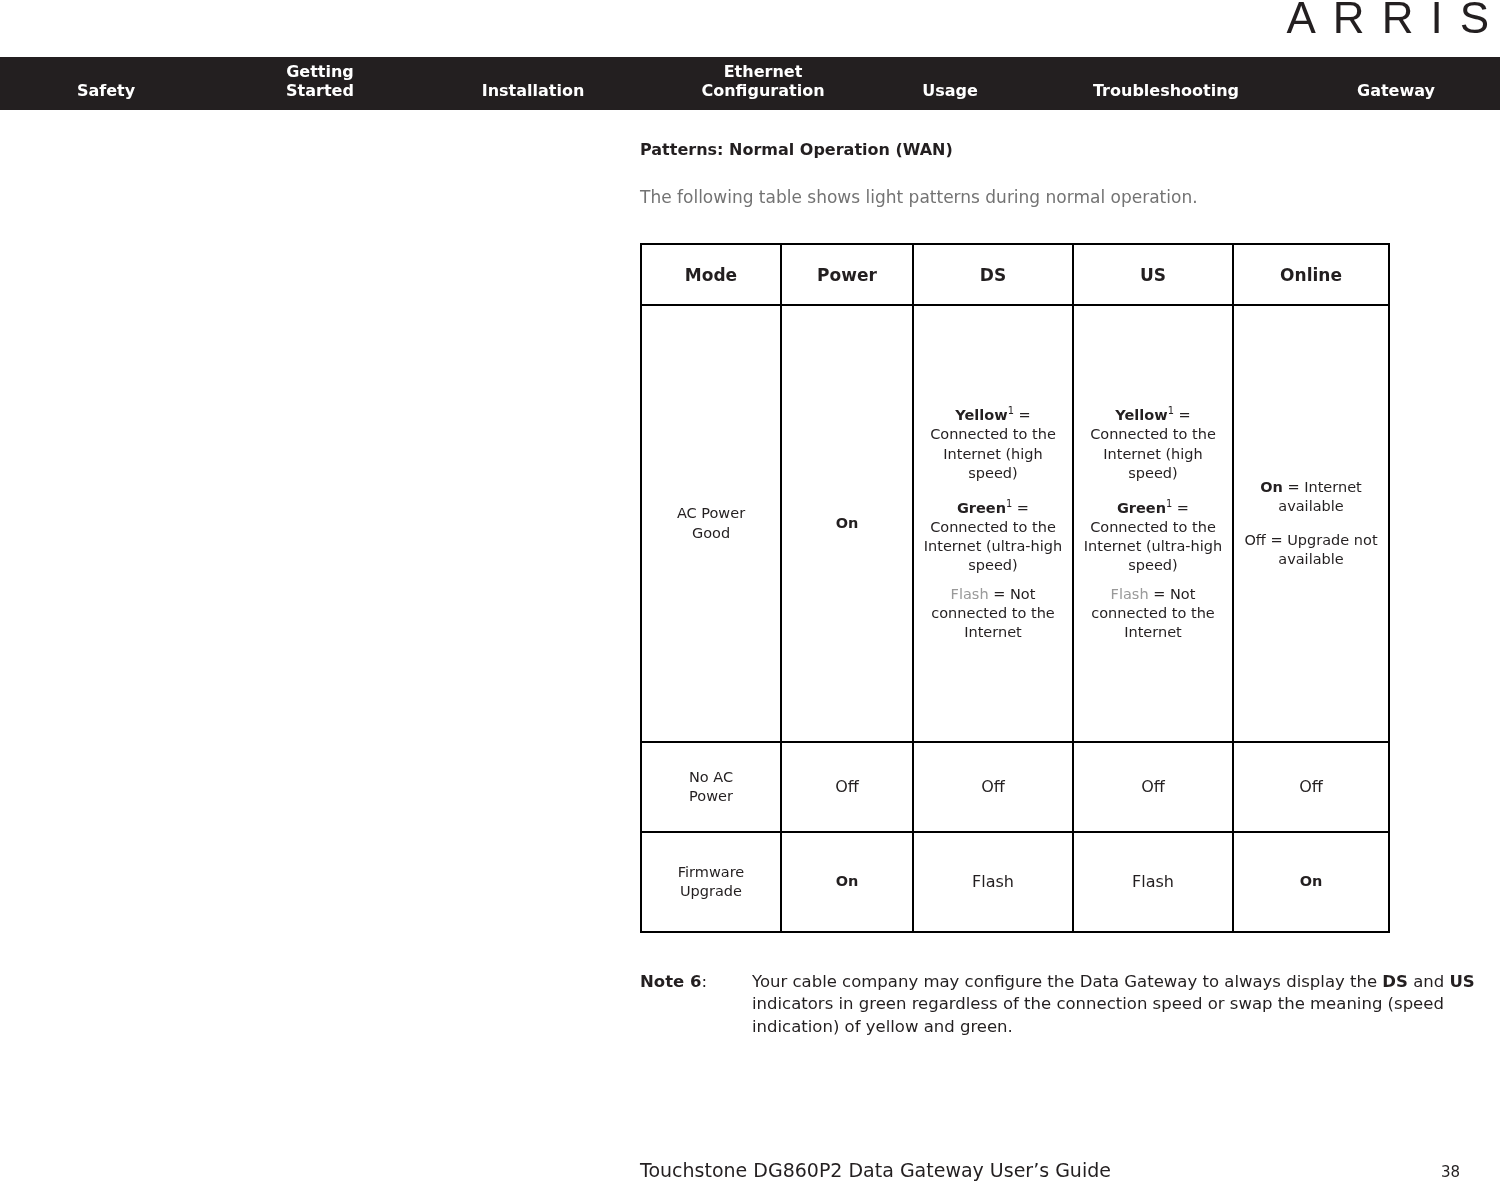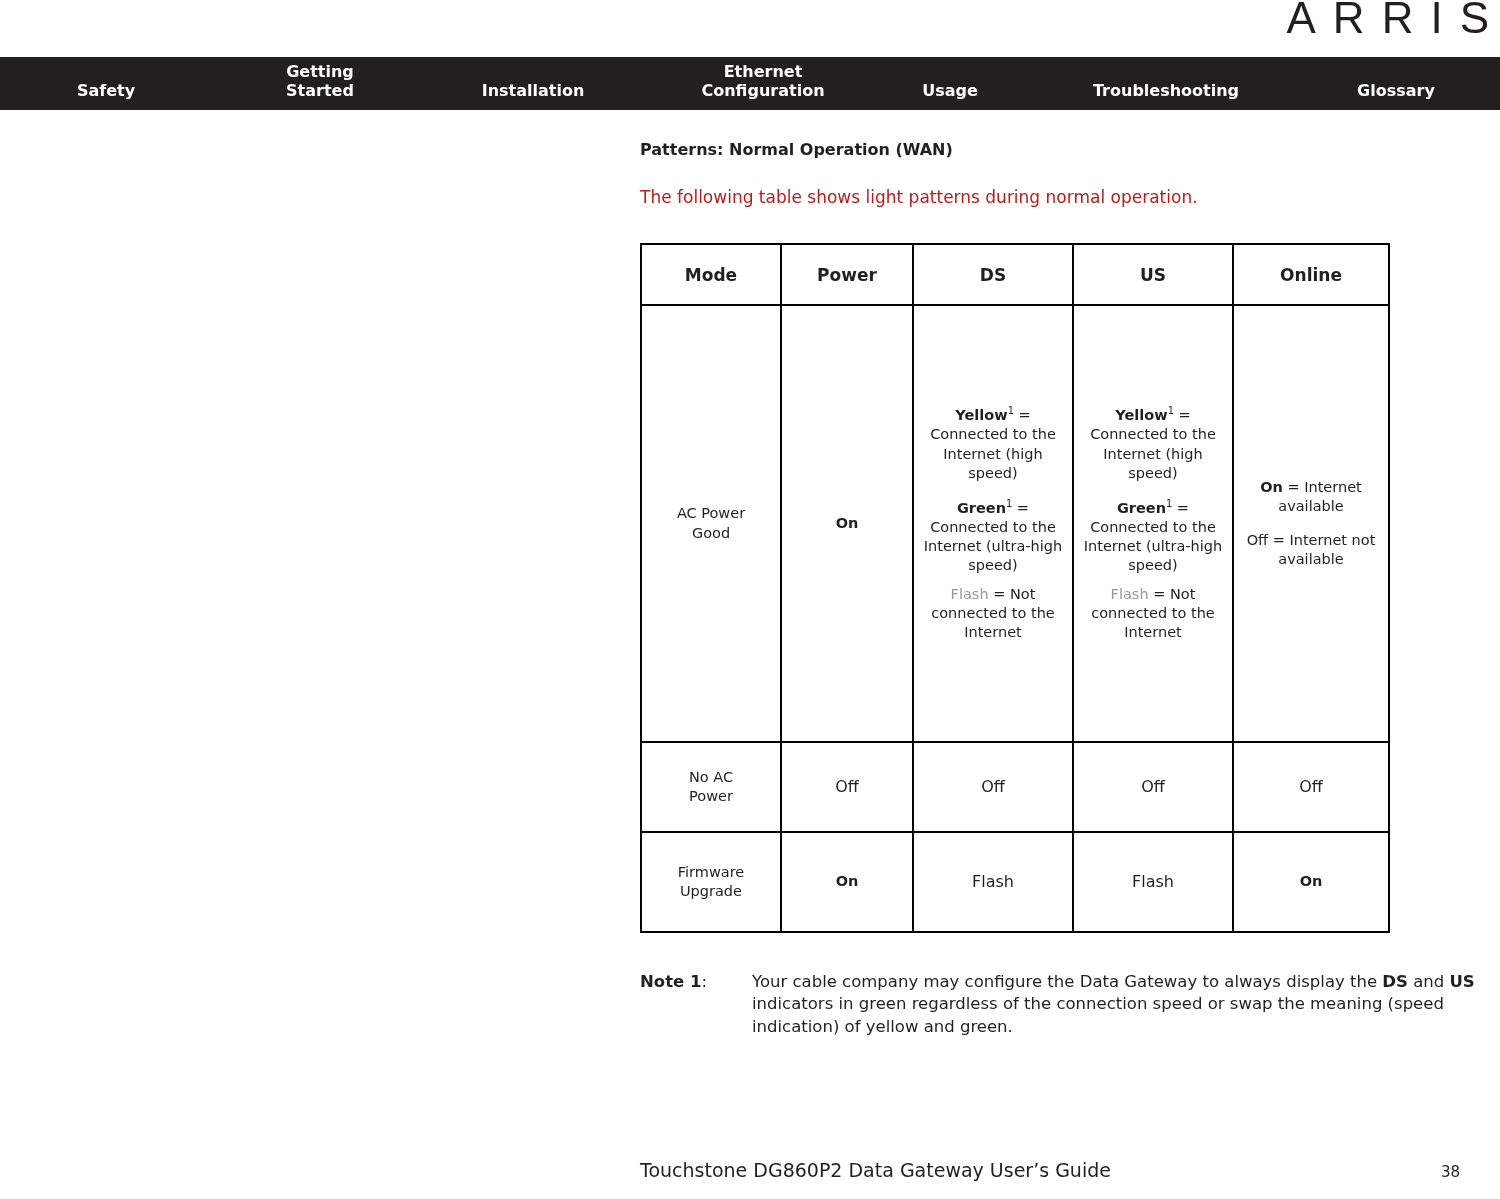--- a/index.html
+++ b/index.html
@@ -70,21 +70,21 @@
   #section-title {
     font-family: "DejaVu Sans", sans-serif;
     font-weight: bold;
     font-size: 16px;
     color: #231f20;
     margin: 0 0 28px 0;
   }
   #intro-text {
     font-family: "DejaVu Sans", sans-serif;
     font-size: 17px;
-    color: #b91c1c;
+    color: #737373;
     margin: 0 0 36px 0;
   }
 
   
   #led-table {
     border-collapse: collapse;
     width: 748px;
     table-layout: fixed;
     background: #ffffff;
   }
@@ -166,21 +166,21 @@
   <div id="navbar">
     <div class="nav-inner">
       <div class="nav-item one-line" style="left:106px;">Safety</div>
       <div class="nav-item two-line" style="left:320px;">Getting
 Started</div>
       <div class="nav-item one-line" style="left:533px;">Installation</div>
       <div class="nav-item two-line" style="left:763px;">Ethernet
 Configuration</div>
       <div class="nav-item one-line" style="left:950px;">Usage</div>
       <div class="nav-item one-line" style="left:1166px;text-align:right;">Troubleshooting</div>
-      <div class="nav-item one-line" style="left:1396px;">Glossary</div>
+      <div class="nav-item one-line" style="left:1396px;">Gateway</div>
     </div>
   </div>
 
   <div id="content">
 
     <h2 id="section-title">Patterns: Normal Operation (WAN)</h2>
 
     <p id="intro-text">The following table shows light patterns during normal operation.</p>
 
     <table id="led-table">
@@ -218,21 +218,21 @@
           <td>
             <div class="cell-block">
               <p><b>Yellow</b><sup>1</sup><span> = Connected to the Internet (high speed)</span></p>
               <p class="tight"><b>Green</b><sup>1</sup><span> = Connected to the Internet (ultra-high speed)</span></p>
               <p><span class="flash">Flash</span><span> = Not connected to the Internet</span></p>
             </div>
           </td>
           <td>
             <div class="cell-block">
               <p><b>On</b><span> = Internet available</span></p>
-              <p><span>Off</span><span> = Internet not available</span></p>
+              <p><span>Off</span><span> = Upgrade not available</span></p>
             </div>
           </td>
         </tr>
 
         <tr class="row-mid">
           <td>
             <span style="white-space:pre-line;">No AC
 Power</span>
           </td>
           <td style="font-size:16px;">Off</td>
@@ -249,21 +249,21 @@
           <td class="bold-val">On</td>
           <td class="flash" style="font-size:16px;">Flash</td>
           <td class="flash" style="font-size:16px;">Flash</td>
           <td class="bold-val">On</td>
         </tr>
 
       </tbody>
     </table>
 
     <div id="note">
-      <div id="note-label"><span>Note 1</span><span class="colon">:</span></div>
+      <div id="note-label"><span>Note 6</span><span class="colon">:</span></div>
       <div id="note-body"><span>Your cable company may configure the Data Gateway to always display the </span><b>DS</b><span> and </span><b>US</b><span> indicators in green regardless of the connection speed or swap the meaning (speed indication) of yellow and green.</span></div>
     </div>
 
   </div>
 
   <div id="footer">
     <div id="footer-title">Touchstone DG860P2 Data Gateway User’s Guide</div>
     <div id="footer-page">38</div>
   </div>
 

